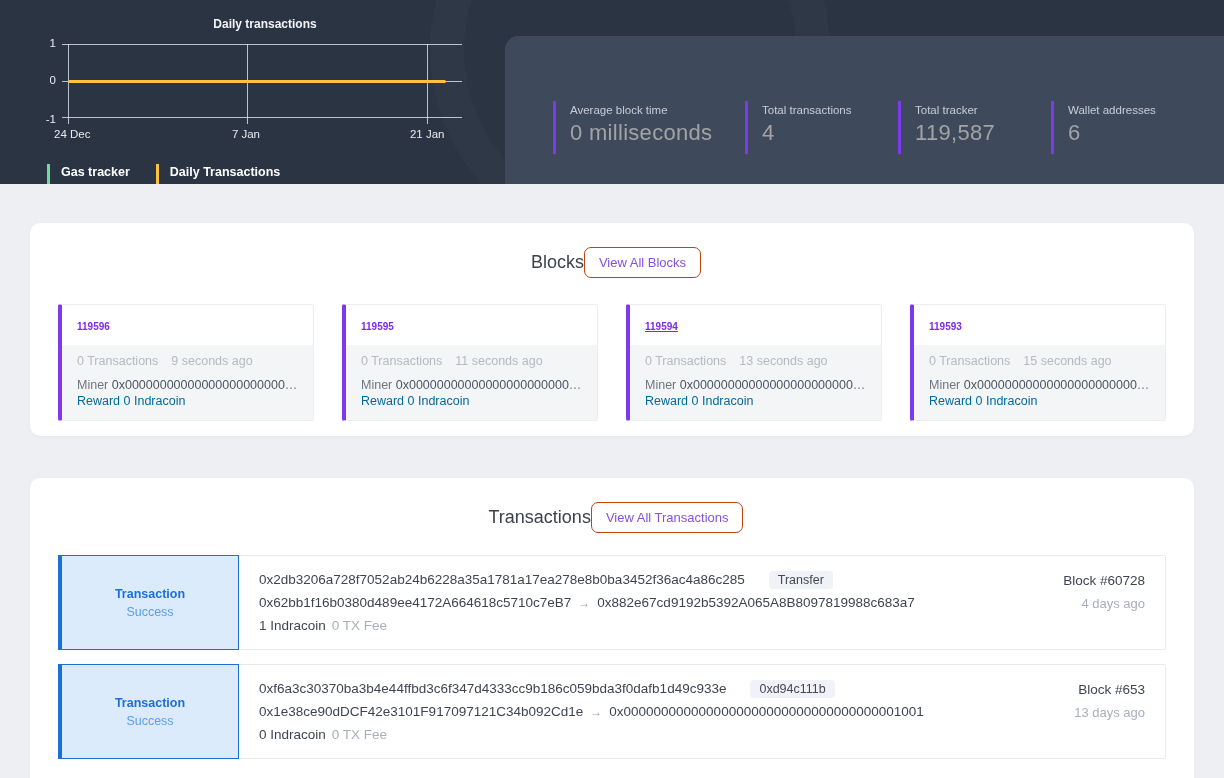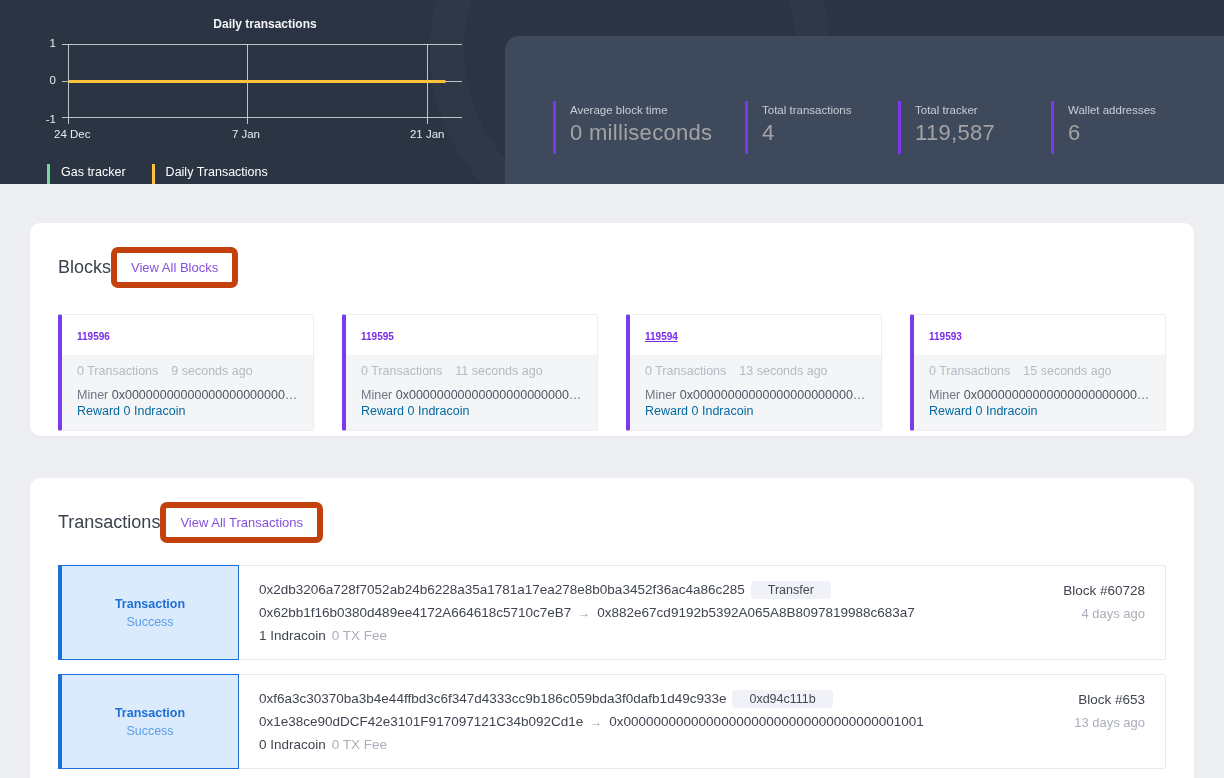--- a/index.html
+++ b/index.html
@@ -29,41 +29,41 @@
     background: #fcc23c; border-radius: 2px; }
   .yl { position: absolute; left: -44px; width: 32px; text-align: right; color: #e8ebef; font-size: 11.5px; }
   .yl.t { top: -7px; } .yl.m { top: calc(50% - 7px); } .yl.b { bottom: -7px; }
   .xl { position: absolute; top: calc(100% + 10px); color: #e8ebef; font-size: 11.5px; white-space: nowrap; }
   .xl.x1 { left: -14px; } .xl.x2 { left: calc(45.4% - 15px); } .xl.x3 { left: calc(91.1% - 17px); }
 
   .legend { position: absolute; left: 47px; top: 164px; display: flex; gap: 26px; }
   .legend-item { padding: 1px 0 4px 11px; color: #fff; font-size: 12.5px; cursor: pointer; }
   .legend-item.green { border-left: 3px solid #6fd9a0; }
   .legend-item.yellow { border-left: 3px solid #fcc23c; }
-  .legend-item .l1 { font-weight: normal; margin-bottom: 5px; }
+  .legend-item .l1 { font-weight: bold; margin-bottom: 5px; }
   .info-icon { display: inline-block; width: 13px; height: 13px; border-radius: 50%;
     background: #eef1f5; color: #2b3443; font-size: 9.5px; font-weight: bold; text-align: center;
     line-height: 13px; margin-left: 5px; vertical-align: -2px; font-style: normal; }
 
   .stats-panel { position: absolute; left: 505px; top: 36px; width: 760px; height: 182px;
     background: #3e4a5b; border-radius: 14px; display: flex; align-items: center; padding-left: 48px; }
   .stat { border-left: 3px solid #7c3aed; padding: 3px 0 8px 14px; }
   .stat.s1 { width: 192px; } .stat.s2 { width: 153px; } .stat.s3 { width: 153px; }
   .stat-label { color: #c7cdd6; font-size: 11.5px; }
   .stat-value { color: #a3a3a3; font-size: 22px; margin-top: 4px; letter-spacing: 0.3px; }
 
   
   main { padding: 0 30px; }
   .card { background: #fff; border-radius: 10px; padding: 24px 28px;
     box-shadow: 0 1px 3px rgba(33,37,41,0.04); }
   .card-blocks { margin-top: 39px; height: 213px; }
   .card-transactions { margin-top: 42px; height: 330px; }
-  .card-header { display: flex; justify-content: flex-start; align-items: center; }
+  .card-header { display: flex; justify-content: center; align-items: center; margin-left: 8px; }
   .card-title { font-size: 18px; color: #3b414d; }
-  .view-all-btn { background: #fff; border: 6px solid #c2410c; color: #8651de; font-size: 13px;
+  .view-all-btn { background: #fff; border: 1px solid #c2410c; color: #8651de; font-size: 13px;
     padding: 7px 14px; border-radius: 7px; cursor: pointer; font-family: inherit; }
 
   .blocks-grid { margin-top: 26px; display: grid; grid-template-columns: repeat(4, 1fr); gap: 28px; }
   .block-card { border: 1px solid #ededf1; border-left: 4px solid #7c3aed; border-radius: 2px;
     background: #fff; overflow: hidden; }
   .block-head { padding: 11px 15px; }
   .block-number { color: #7a2be6; font-size: 10px; font-weight: bold; cursor: pointer; }
   .block-number.underlined { text-decoration: underline; }
   .block-body { background: #f4f5f7; padding: 9px 15px 12px; font-size: 12.5px; }
   .block-meta { color: #b4b9c3; display: flex; gap: 13px; }
@@ -76,21 +76,21 @@
     margin-bottom: 14px; background: #fff; height: 95px; }
   .tx-status { flex: 0 0 181px; margin: -1px 0 -1px -1px; background: #dcebfb;
     border: 1px solid #1d6fd8; border-left-width: 4px; display: flex; flex-direction: column;
     align-items: center; justify-content: center; gap: 4px; font-size: 12.5px; }
   .tx-status .t1 { color: #1d6fd8; font-weight: bold; }
   .tx-status .t2 { color: #5c9ceb; }
   .tx-main { flex: 1; padding: 12px 20px; min-width: 0; }
   .tx-line { height: 23px; display: flex; align-items: center; font-size: 13.5px; color: #3f4450;
     white-space: nowrap; overflow: hidden; }
   .tx-hash { cursor: pointer; }
-  .tx-badge { margin-left: 6px; background: #f1f2f8; border-radius: 4px; padding: 2px 17px;
+  .tx-badge { margin-left: 24px; background: #f1f2f8; border-radius: 4px; padding: 2px 9px;
     font-size: 12.5px; color: #434856; flex: none; }
   .tx-addr { cursor: pointer; }
   .tx-arrow { color: #9aa0ab; margin: 0 7px; font-size: 12px; }
   .tx-fee { color: #a9aeb9; margin-left: 6px; }
   .tx-meta { flex: 0 0 150px; padding: 17px 20px 0 0; text-align: right; font-size: 13.5px; }
   .tx-block { color: #3f4450; }
   .tx-age { color: #a9aeb9; margin-top: 8px; font-size: 13px; }
 </style>
 </head>
 <body>

